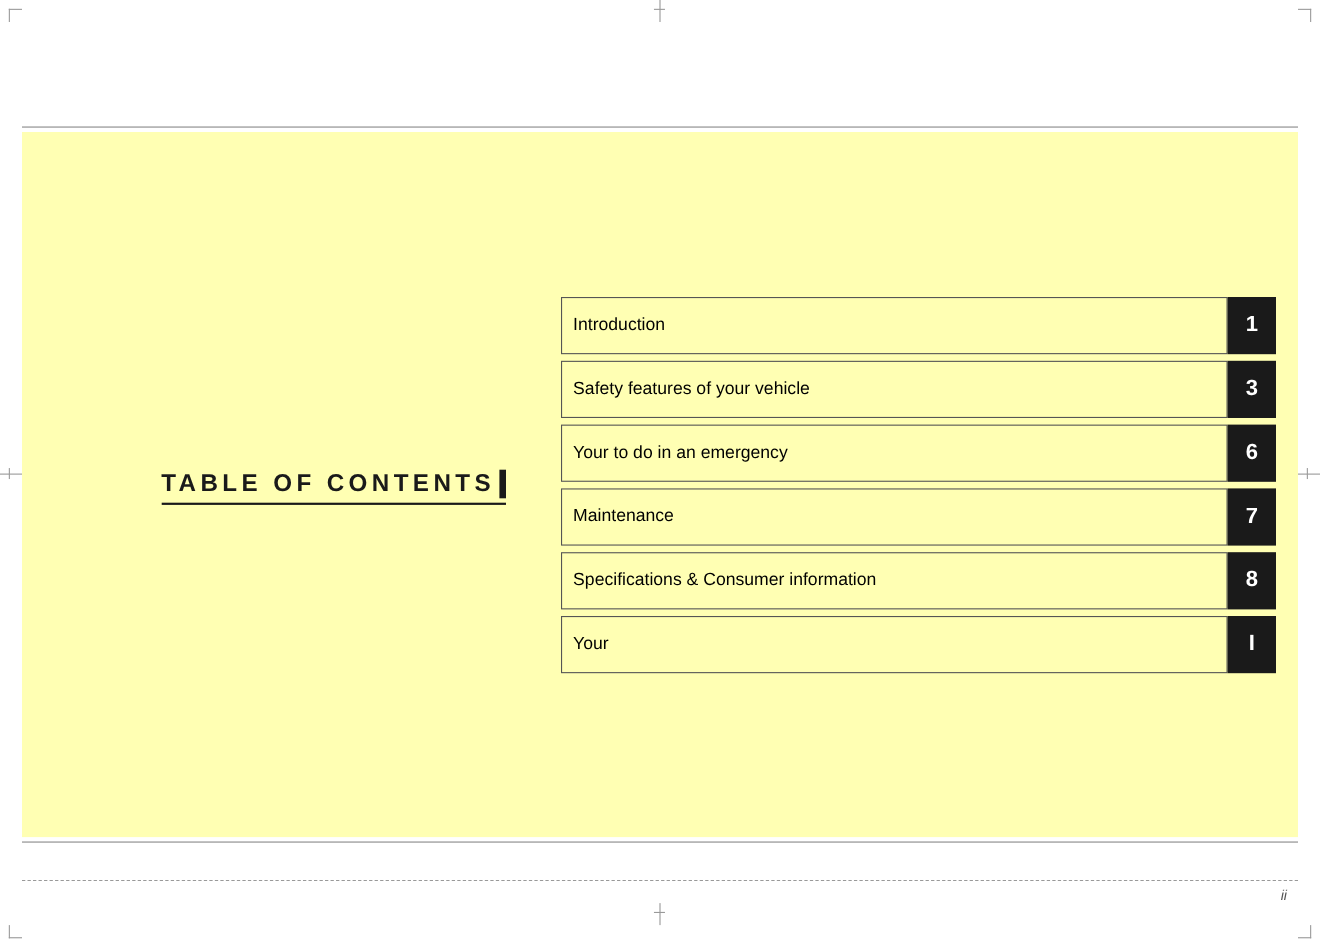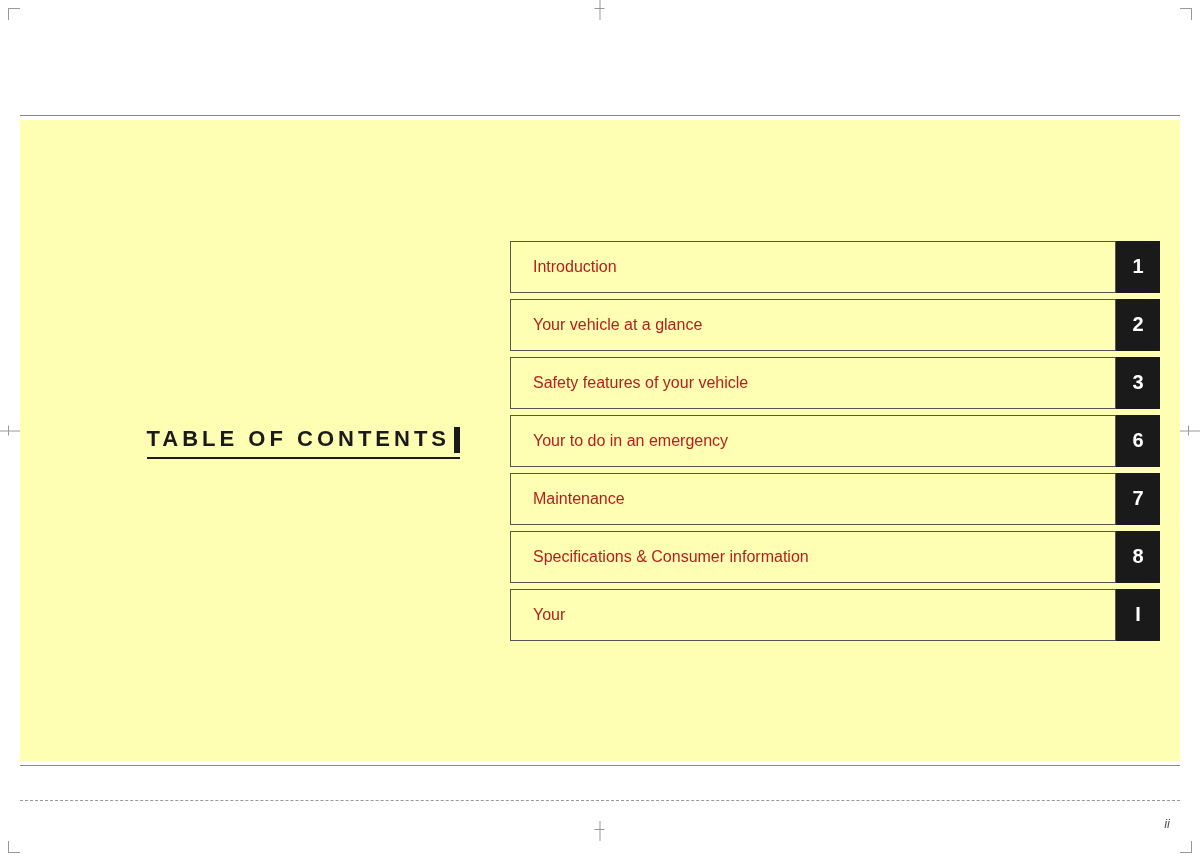--- a/index.html
+++ b/index.html
@@ -136,21 +136,21 @@
       bottom: 60px;
       left: 20px;
       right: 20px;
       height: 1px;
       border-top: 1px dashed #999;
     }
 
     
     .page-number {
       position: absolute;
-      bottom: 30px;
+      bottom: 40px;
       right: 30px;
       font-size: 13px;
       color: #555;
       font-style: italic;
     }
 
     
     .main-area {
       position: absolute;
       top: 120px;
@@ -221,23 +221,23 @@
       align-items: stretch;
       height: 52px;
     }
 
     .toc-entry-label {
       flex: 1;
       border: 1.5px solid #555;
       background: #ffffb3;
       display: flex;
       align-items: center;
-      padding: 0 22px;
+      padding: 0 10px;
       font-size: 16px;
-      color: #b91c1c;
+      color: #000000;
     }
 
     .toc-entry-number {
       width: 44px;
       background: #1a1a1a;
       color: #ffffff;
       display: flex;
       align-items: center;
       justify-content: center;
       font-size: 20px;
@@ -272,24 +272,20 @@
       <div class="toc-title-underline"></div>
     </div>
   </div>
 
   <div class="toc-entries" id="toc-entries-container">
   <div class="toc-entry">
         <div class="toc-entry-label">Introduction</div>
         <div class="toc-entry-number">1</div>
       </div>
       <div class="toc-entry">
-        <div class="toc-entry-label">Your vehicle at a glance</div>
-        <div class="toc-entry-number">2</div>
-      </div>
-      <div class="toc-entry">
         <div class="toc-entry-label">Safety features of your vehicle</div>
         <div class="toc-entry-number">3</div>
       </div>
       <div class="toc-entry">
         <div class="toc-entry-label">Your to do in an emergency</div>
         <div class="toc-entry-number">6</div>
       </div>
       <div class="toc-entry">
         <div class="toc-entry-label">Maintenance</div>
         <div class="toc-entry-number">7</div>

